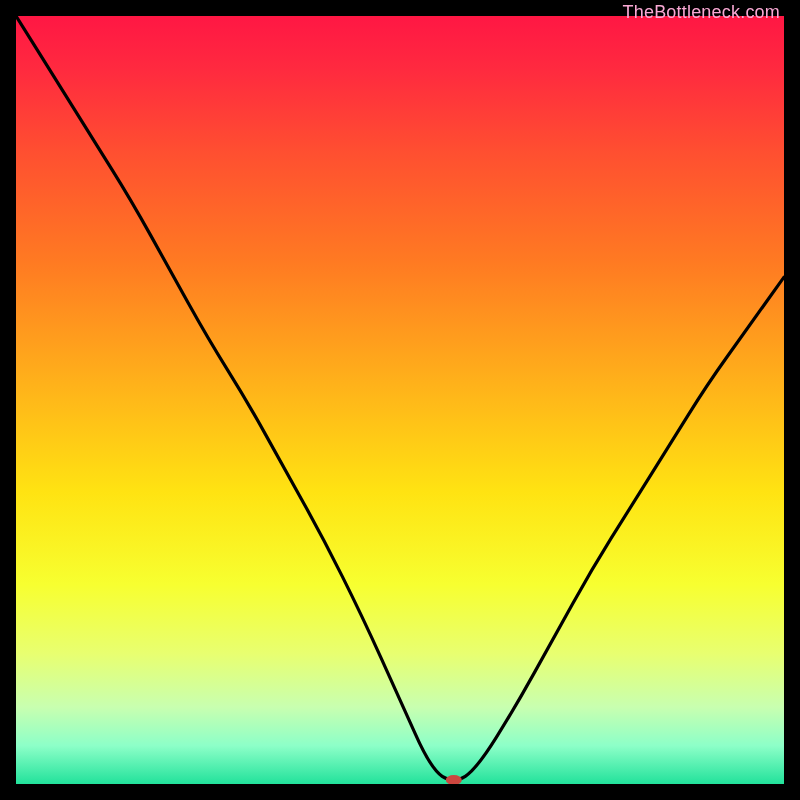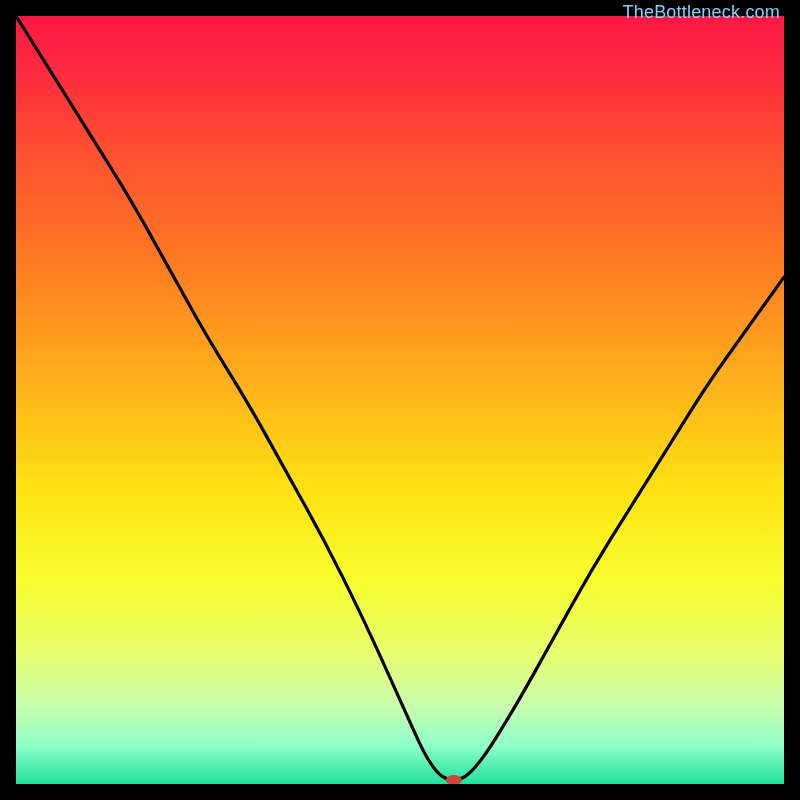--- a/index.html
+++ b/index.html
@@ -15,21 +15,21 @@
     left: 16px;
     top: 16px;
     width: 768px;
     height: 768px;
     background: #000;
   }
   .watermark {
     position: absolute;
     top: -14px;
     right: 4px;
-    color: #7dd3fc;
+    color: #f9a8d4;
     font-family: Arial, Helvetica, sans-serif;
     font-size: 18px;
     letter-spacing: 0.2px;
     user-select: none;
   }
   svg {
     display: block;
   }
 </style>
 </head>

